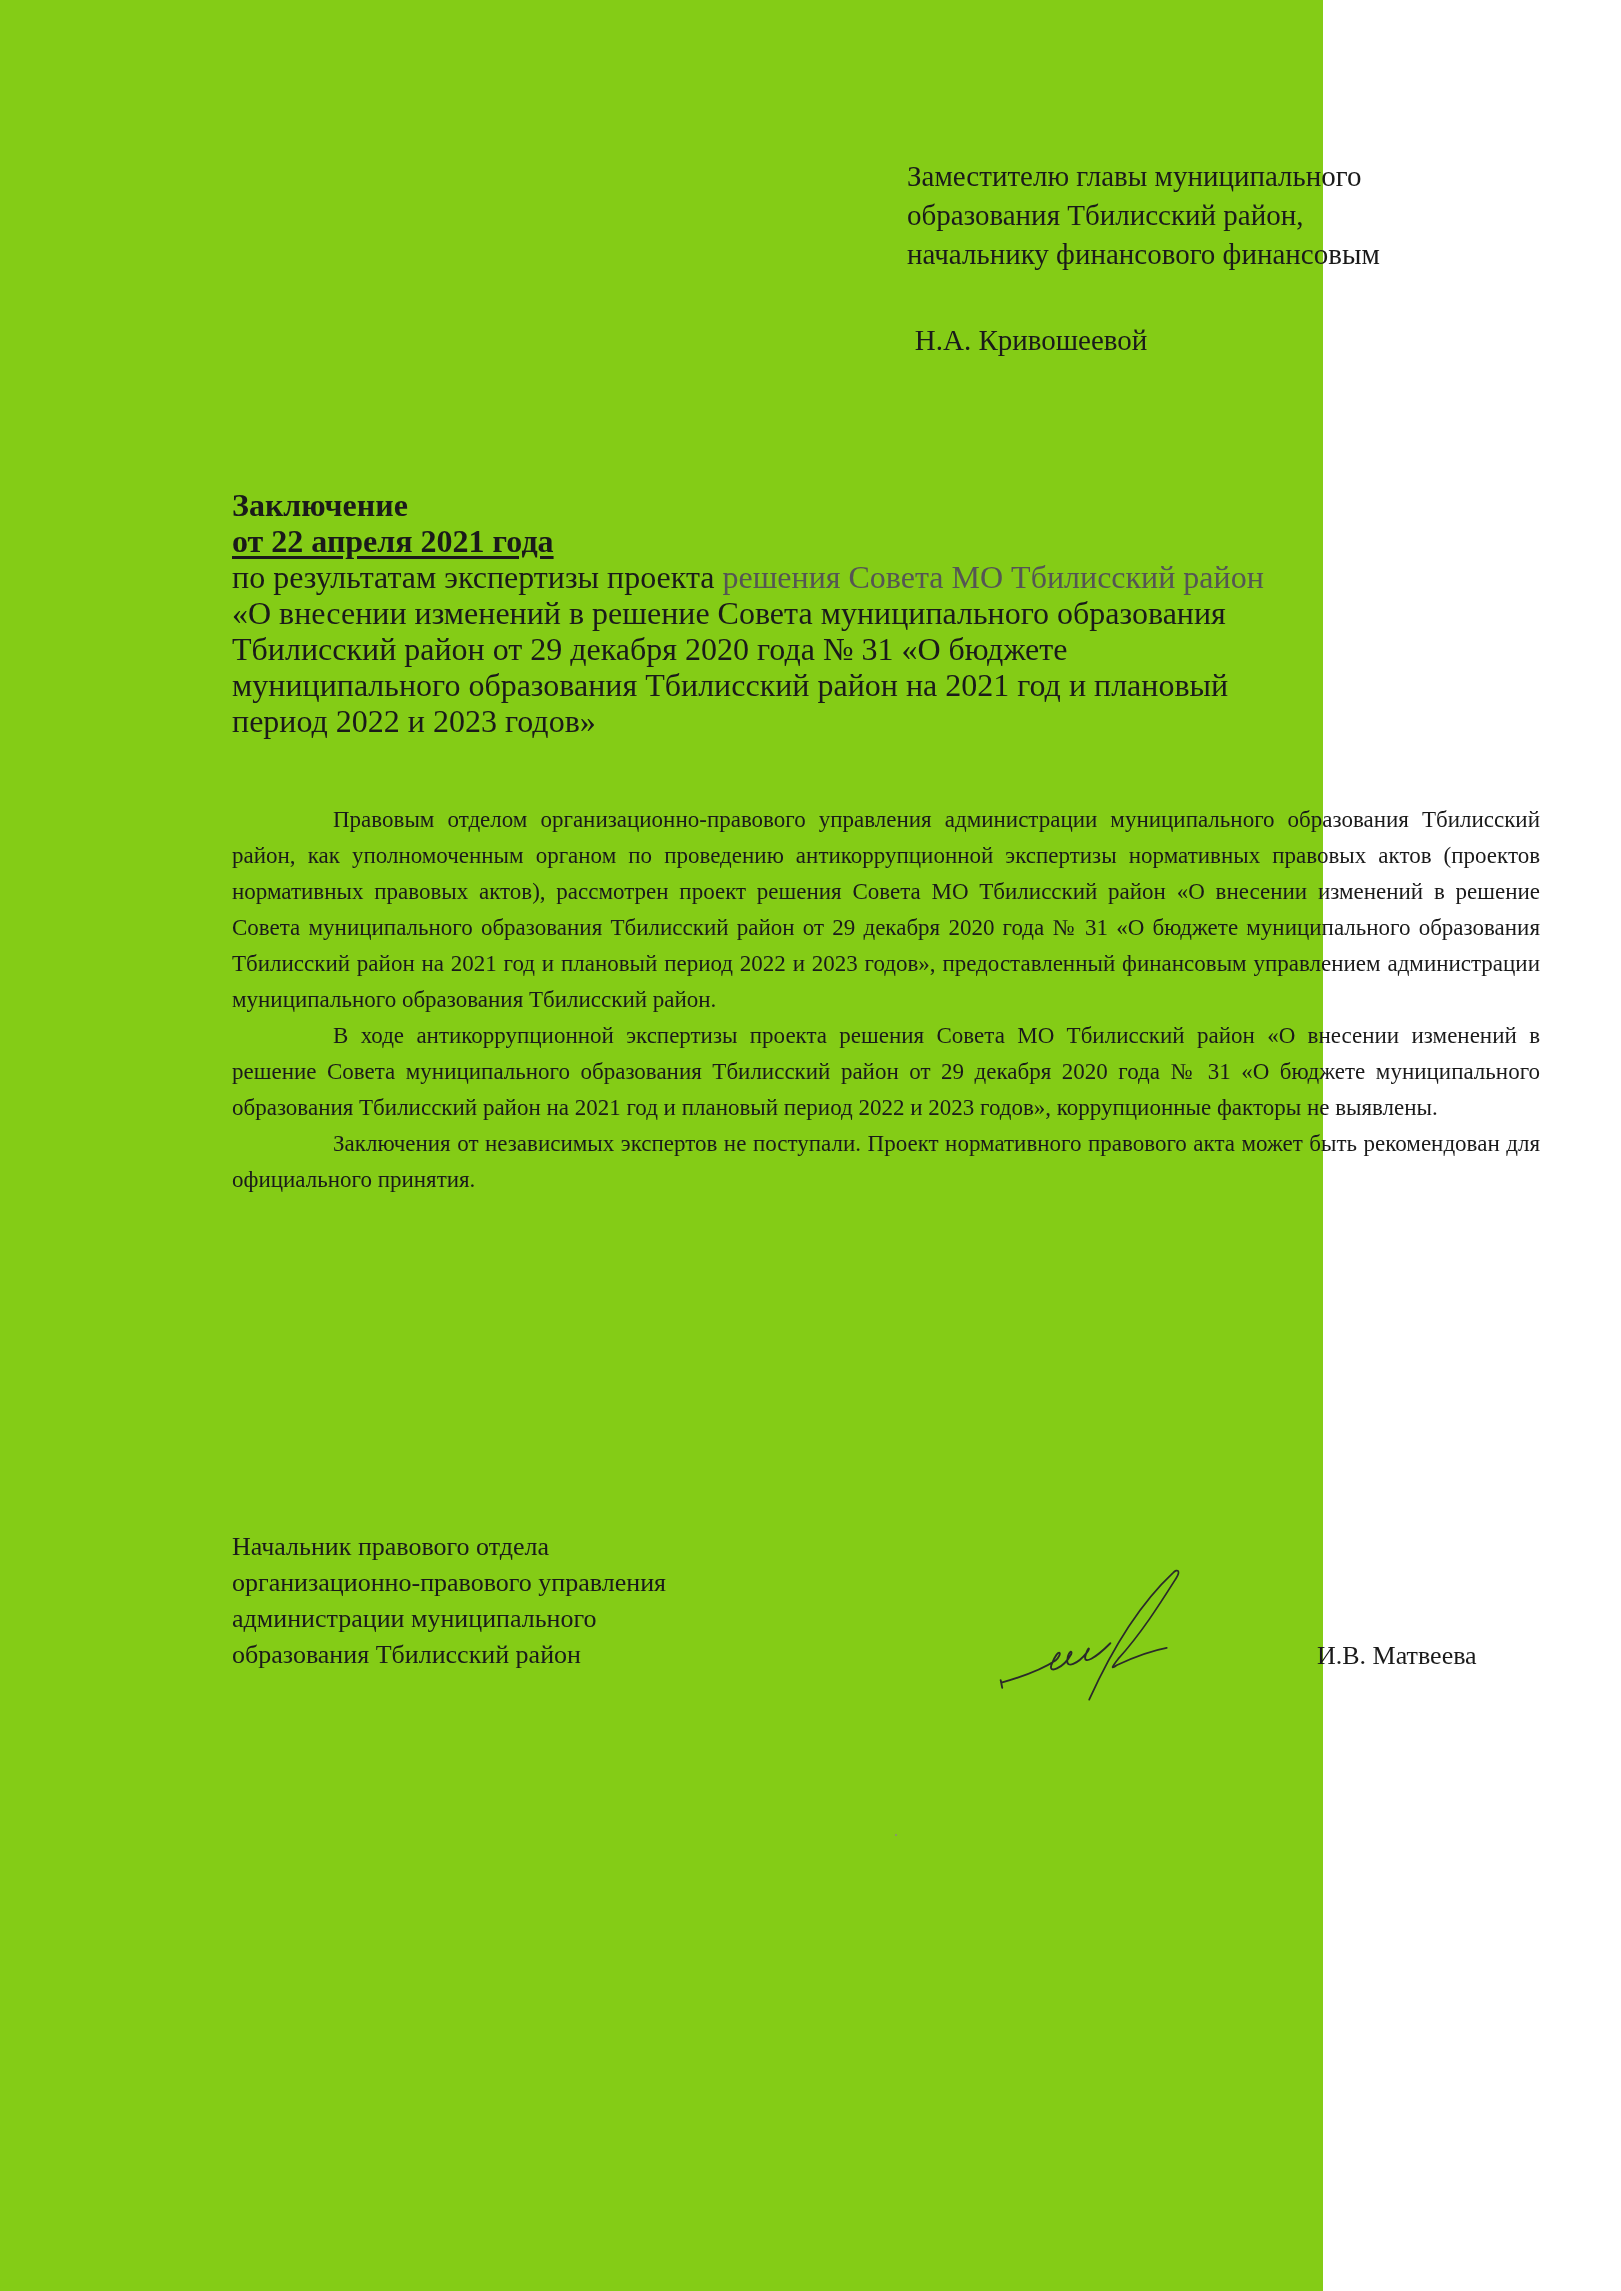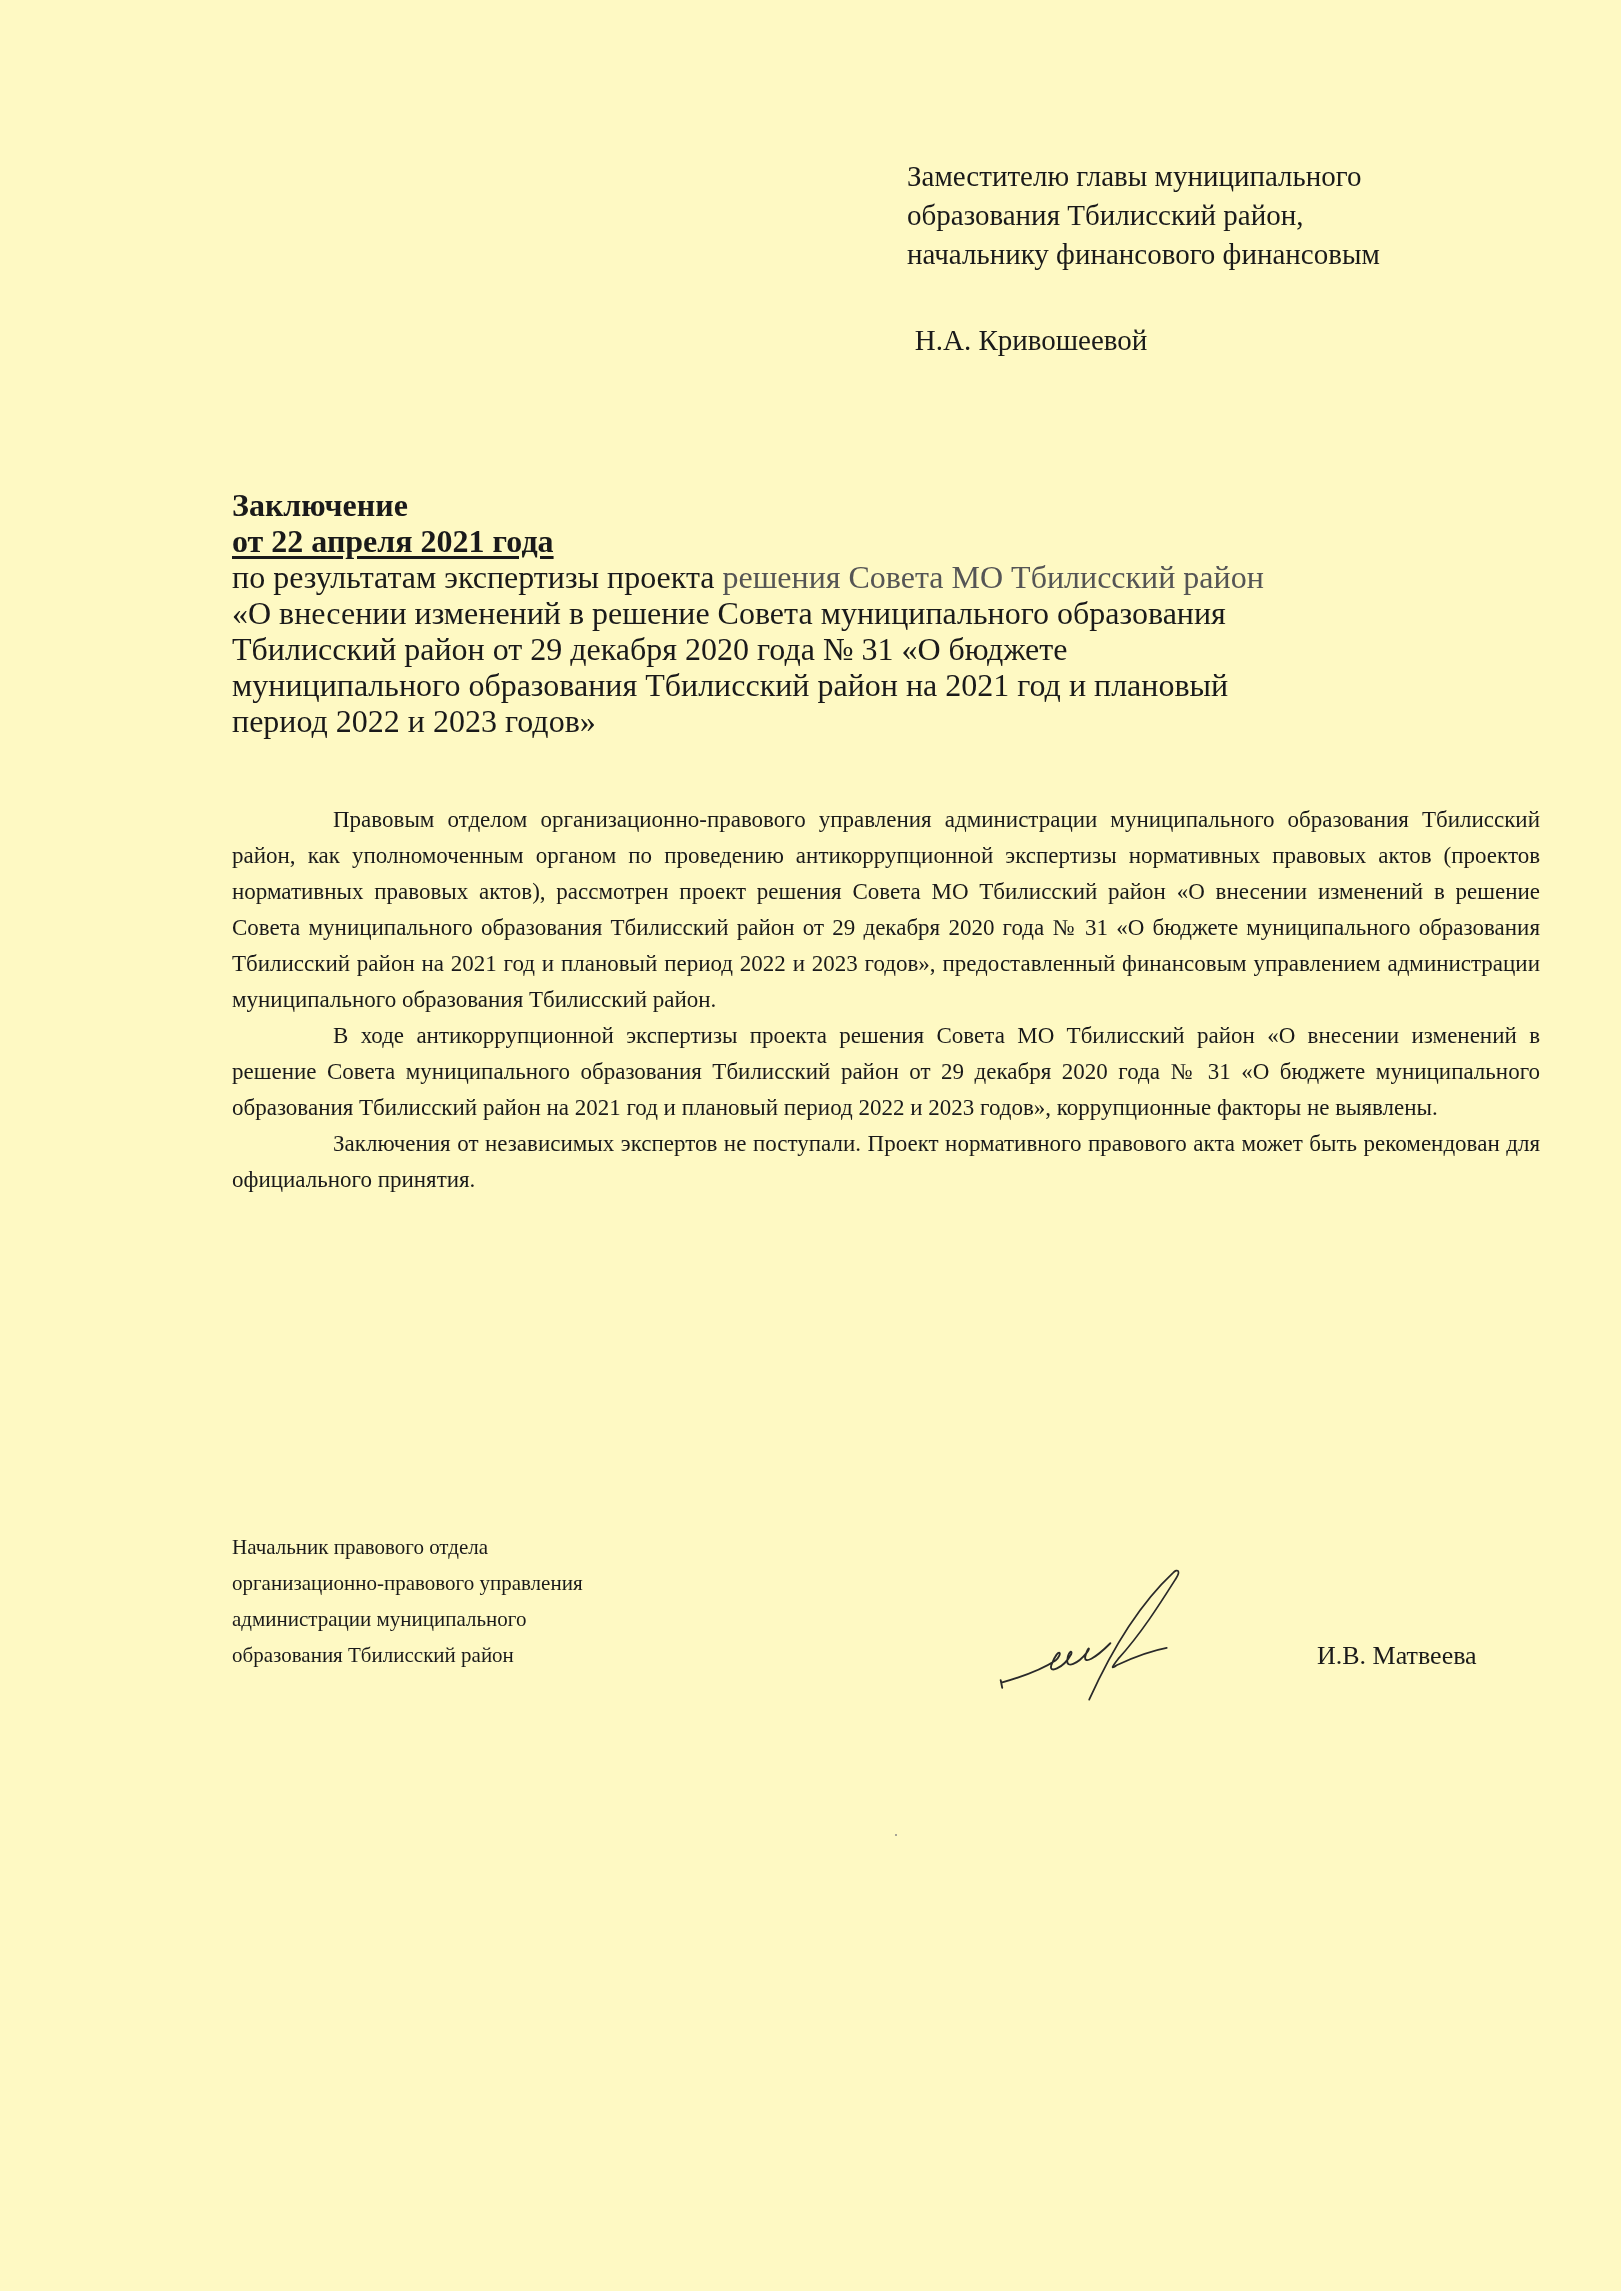--- a/index.html
+++ b/index.html
@@ -11,22 +11,22 @@
       width: 1621px;
       height: 2292px;
       position: relative;
       overflow: hidden;
       font-family: "Liberation Serif", "DejaVu Serif", serif;
       color: #1a1a1a;
     }
     .page {
       position: absolute;
       left: 0; top: 0;
-      width: 1621px; height: 2292px;
-      background: #fef9c3;
+      width: 1323px; height: 2292px;
+      background: #84cc16;
     }
     .addressee {
       position: absolute;
       left: 907px;
       top: 157px;
       font-size: 29px;
       line-height: 39px;
     }
     .addressee .line { display: block; white-space: nowrap; }
     .addressee .recipient {
@@ -69,21 +69,21 @@
       text-align: justify;
     }
     .body-text p {
       margin: 0;
       text-indent: 101px;
     }
     .signature-block {
       position: absolute;
       left: 232px;
       top: 1529px;
-      font-size: 21px;
+      font-size: 26px;
       line-height: 36px;
     }
     .signature-block .line { display: block; white-space: nowrap; }
     .signature-svg {
       position: absolute;
       left: 985px;
       top: 1549px;
       width: 235px;
       height: 176px;
     }

